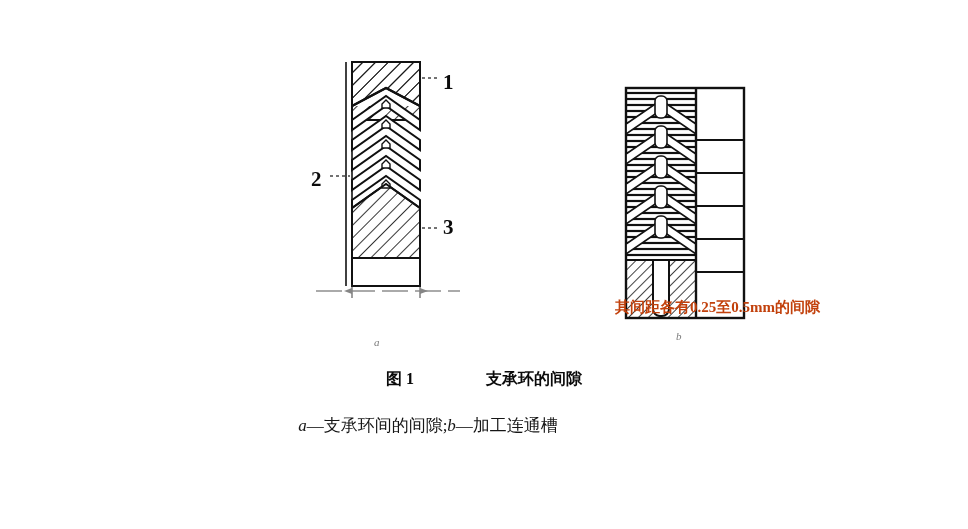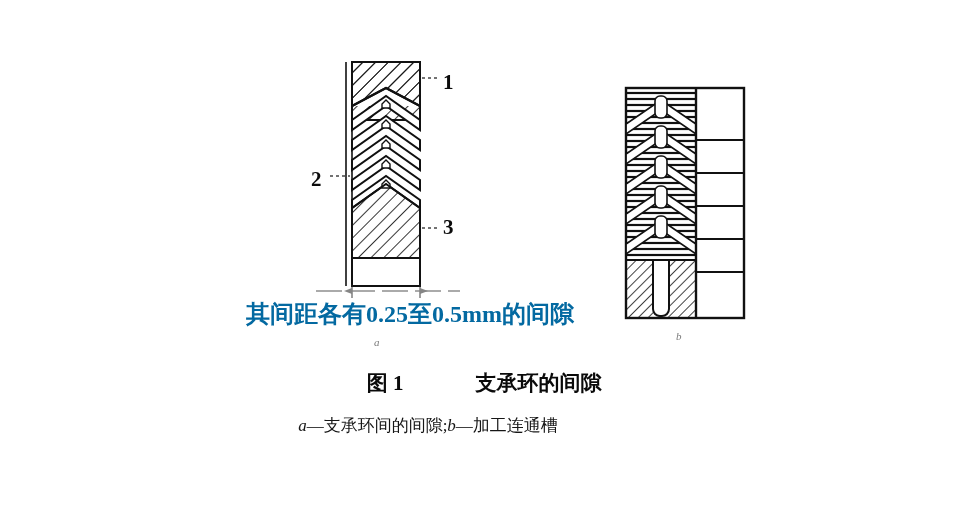--- a/index.html
+++ b/index.html
@@ -61,39 +61,39 @@
   }
   .sub-label-a { left: 374px; top: 336px; }
   .sub-label-b { left: 676px; top: 330px; }
 
   
   .note-bold {
     position: absolute;
     left: 0;
     top: 298px;
     width: 820px;
-    text-align: center;
+    text-align: right;
     font-family: "Liberation Serif", "DejaVu Serif", serif;
     font-weight: bold;
-    font-size: 24px;
+    font-size: 15px;
     letter-spacing: 0px;
-    color: #0369a1;
+    color: #c2410c;
     white-space: nowrap;
   }
 
   
   .fig-title {
     position: absolute;
     left: 0;
     top: 369px;
     width: 968px;
     text-align: center;
     font-family: "Liberation Serif", "DejaVu Serif", serif;
     font-weight: bold;
-    font-size: 21px;
+    font-size: 16px;
     color: #0a0a0a;
   }
   .fig-title .gap {
     display: inline-block;
     width: 72px;
   }
   .cap-line {
     position: absolute;
     left: 0;
     width: 856px;

